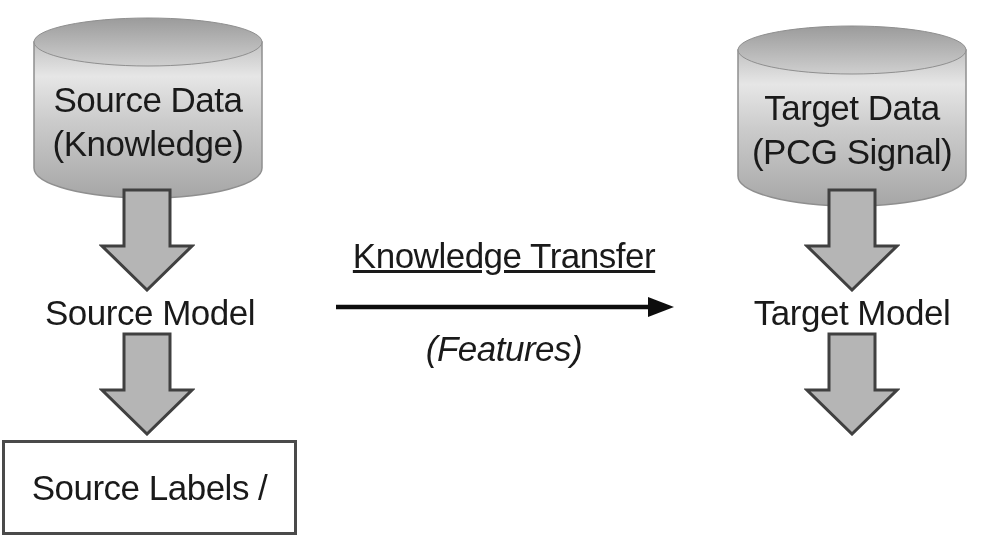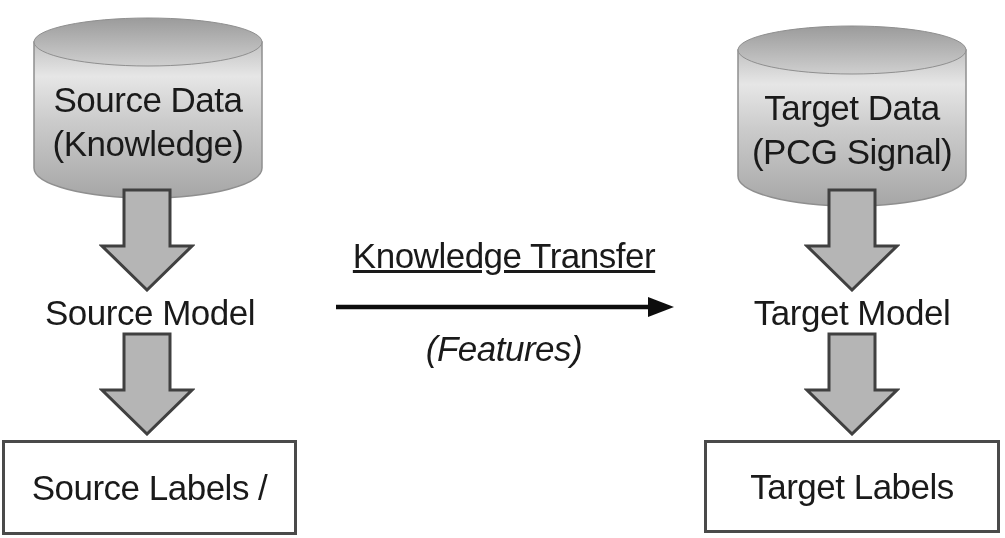--- a/index.html
+++ b/index.html
@@ -121,17 +121,14 @@
   <svg class="abs" style="left:804px;top:188px;" width="96" height="104" viewBox="0 0 96 104">
     <polygon points="25,2 71,2 71,58 93,58 48,102 3,58 25,58" style="fill:var(--block-arrow-fill);stroke:var(--block-arrow-stroke);stroke-width:3;stroke-linejoin:miter"></polygon>
   </svg>
 
   <div class="abs label model-label" style="left:682px;">Target Model</div>
 
   <svg class="abs" style="left:804px;top:332px;" width="96" height="104" viewBox="0 0 96 104">
     <polygon points="25,2 71,2 71,58 93,58 48,102 3,58 25,58" style="fill:var(--block-arrow-fill);stroke:var(--block-arrow-stroke);stroke-width:3;stroke-linejoin:miter"></polygon>
   </svg>
 
-  <div class="abs outbox" style="left:704px;top:440px;width:296px;height:93px;">
-    <div class="label box-line">Target Labels</div>
-  </div>
 
 </div>
 
 </body></html>

